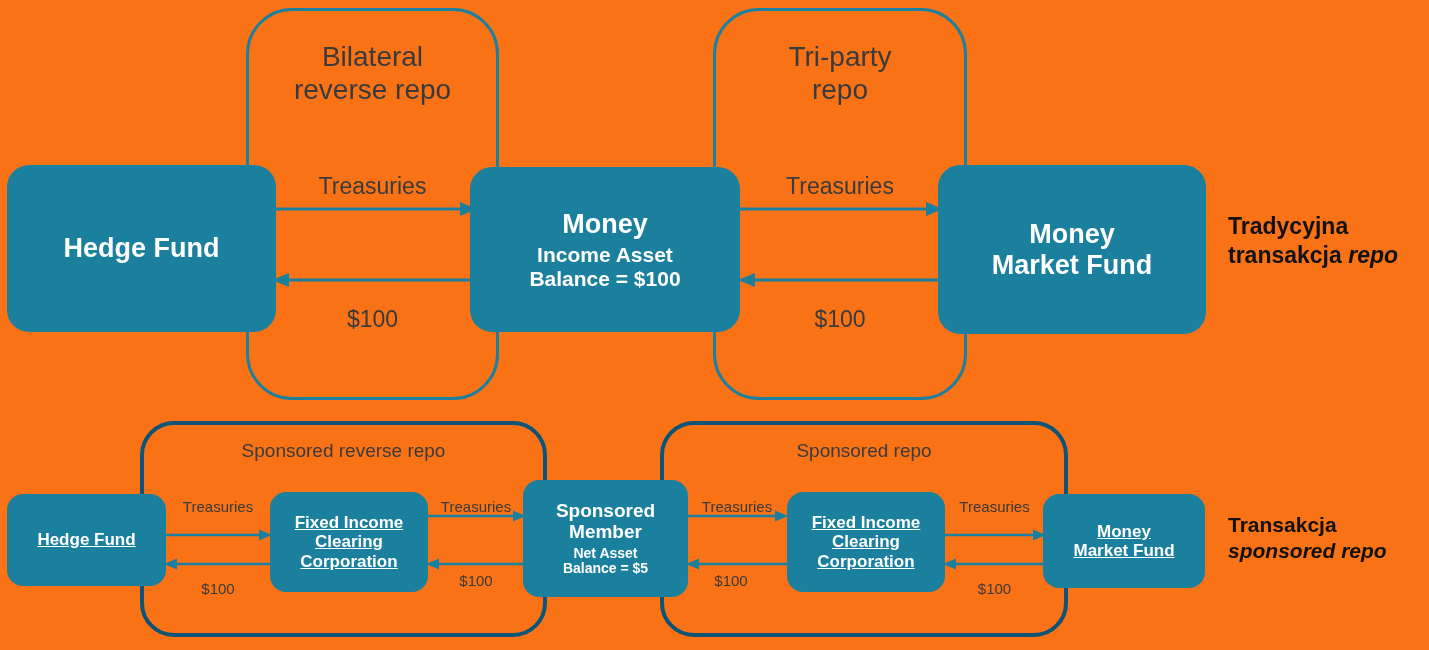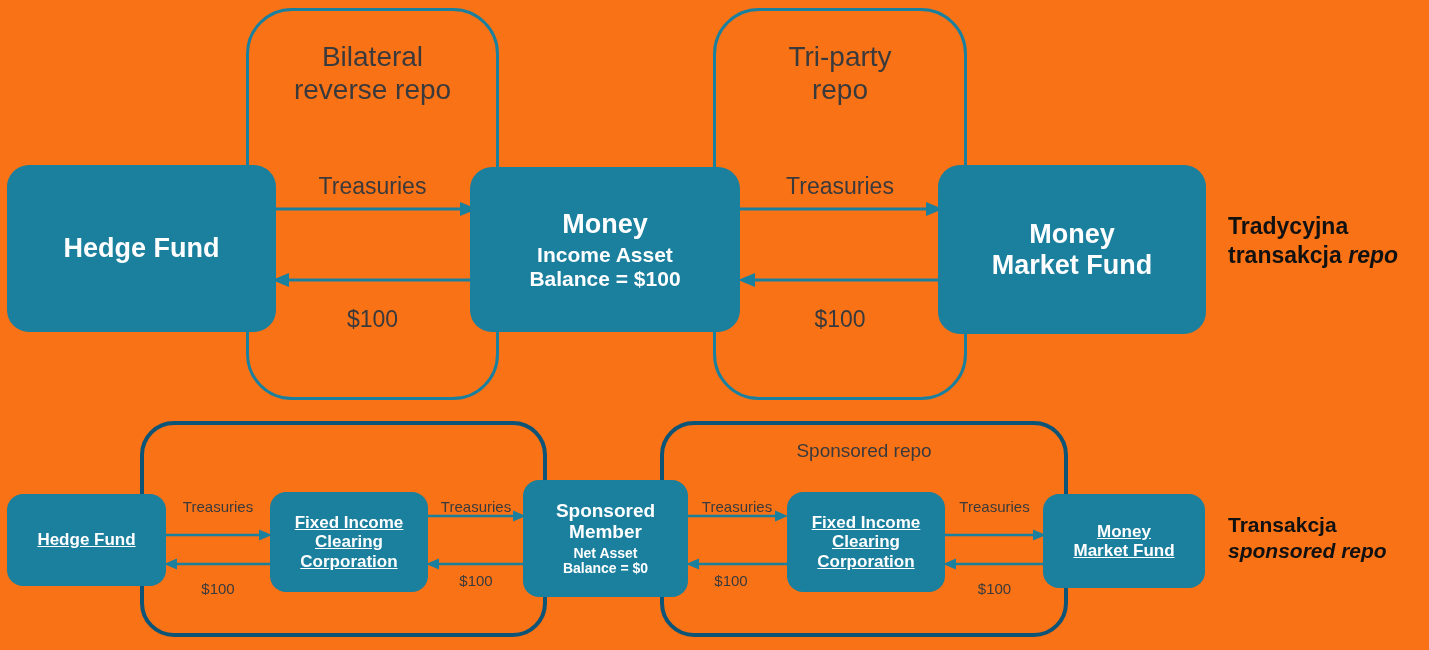--- a/index.html
+++ b/index.html
@@ -162,20 +162,21 @@
     <div class="ttl">Money
 Market Fund</div>
   </div>
 
   <div class="caption c-top" style="left:1228px; top:212px; width:200px;">
     <div>Tradycyjna</div>
     <div><span>transakcja </span><em>repo</em></div>
   </div>
 
   <div class="group-box bottom" style="left:140px; top:421px; width:407px; height:216px;"></div>
+  <div class="group-label bottom" style="left:140px; top:440px; width:407px;">Sponsored reverse repo</div>
 
   <div class="group-box bottom" style="left:660px; top:421px; width:408px; height:216px;"></div>
   <div class="group-label bottom" style="left:660px; top:440px; width:408px;">Sponsored repo</div>
 
   <div class="arrow" style="left:164px; top:528px; width:108px; height:14px;">
     <svg width="108" height="14" viewBox="0 0 108 14">
       <line x1="0" y1="7" x2="98" y2="7" stroke="#1b7f9e" stroke-width="2.5"></line>
       <polygon points="108,7 95,1.5 95,12.5" fill="#1b7f9e"></polygon>
     </svg>
   </div>
@@ -240,21 +241,21 @@
   <div class="entity e-sm small" style="left:270px; top:492px; width:158px; height:100px;">
     <div class="ttl">Fixed Income
 Clearing
 Corporation</div>
   </div>
 
   <div class="entity e-mid small" style="left:523px; top:480px; width:165px; height:117px;">
     <div class="ttl">Sponsored
 Member</div>
     <div class="sub">Net Asset
-Balance = $0</div>
+Balance = $5</div>
   </div>
 
   <div class="entity e-sm small" style="left:787px; top:492px; width:158px; height:100px;">
     <div class="ttl">Fixed Income
 Clearing
 Corporation</div>
   </div>
 
   <div class="entity e-sm small" style="left:1043px; top:494px; width:162px; height:94px;">
     <div class="ttl">Money

